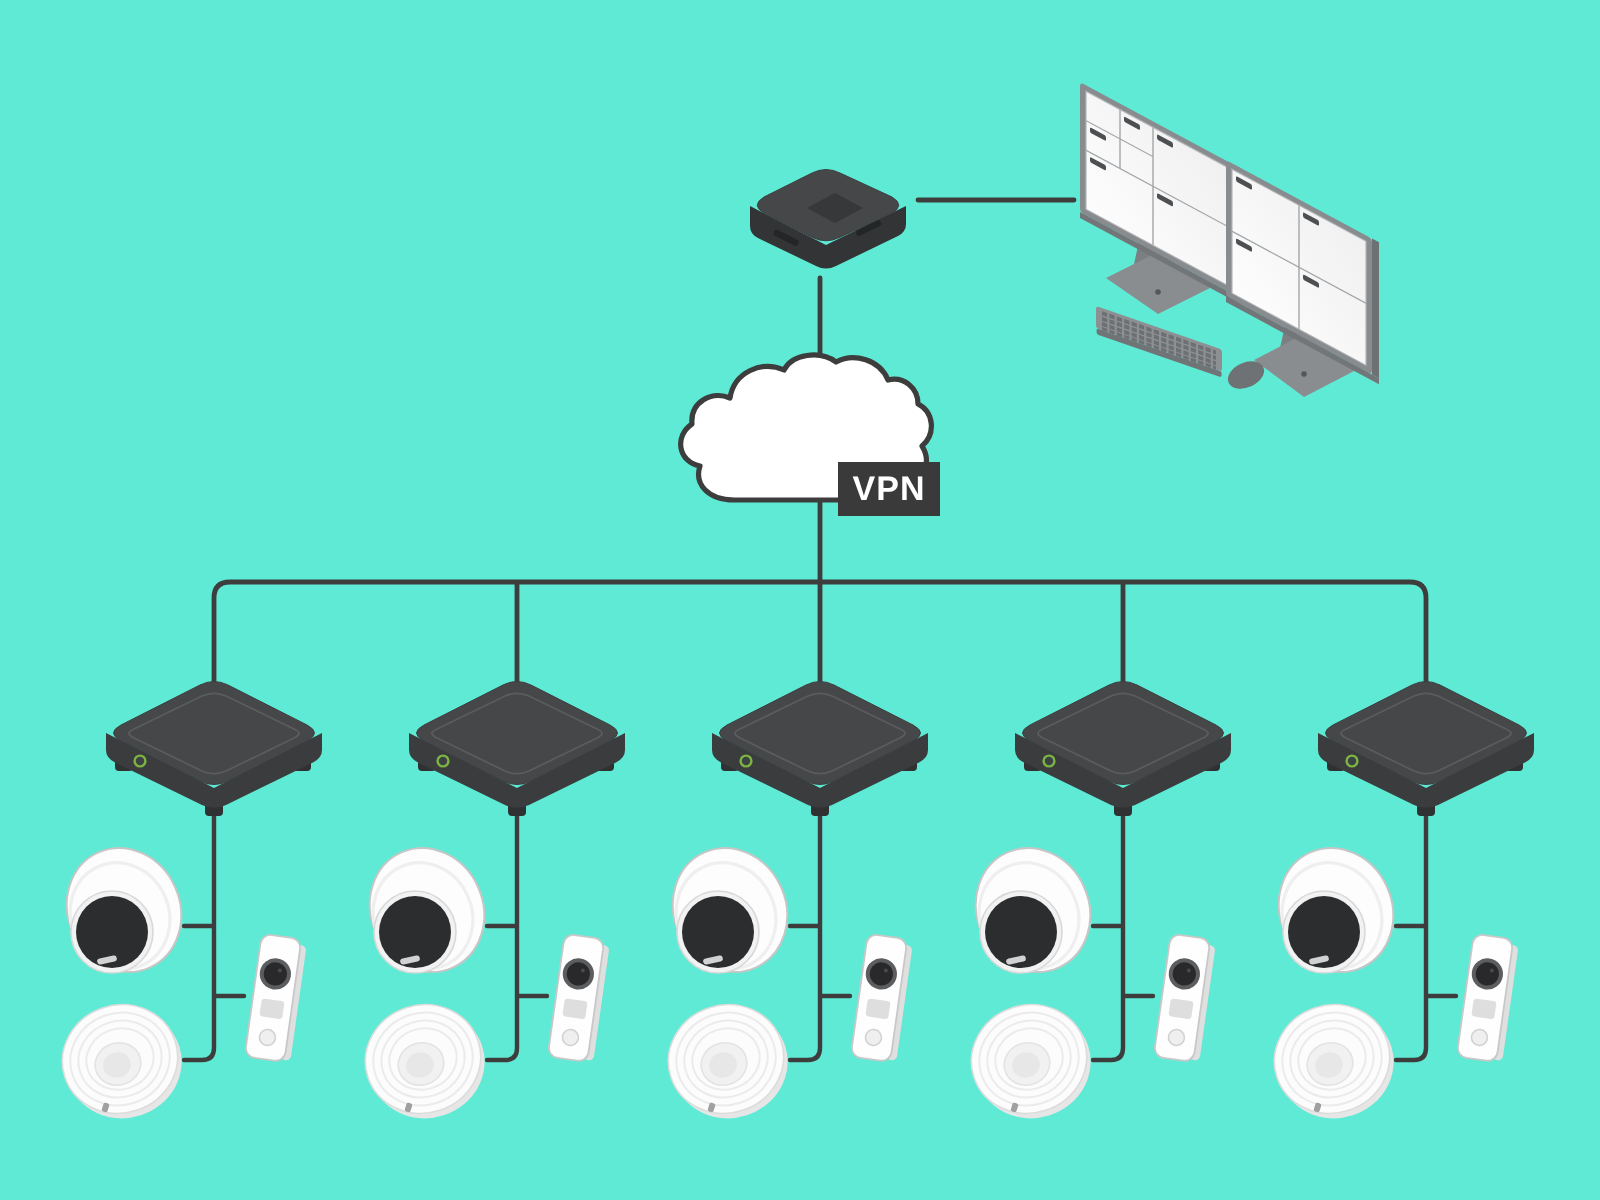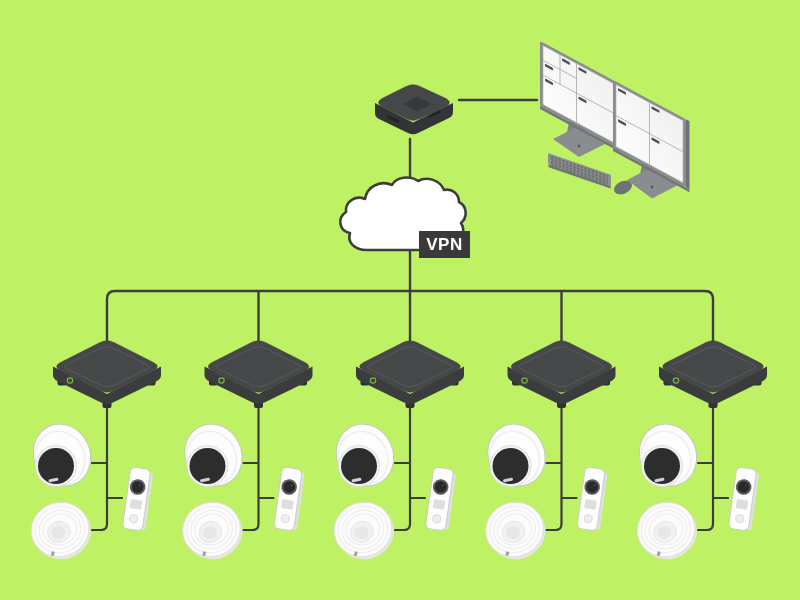--- a/index.html
+++ b/index.html
@@ -1,16 +1,16 @@
 <!DOCTYPE html>
 <html><head>
 <meta charset="utf-8">
 <style>
   html,body{margin:0;padding:0;background:#ffffff;}
-  .stage{position:relative;width:800px;height:600px;background:#bef264;overflow:hidden;
+  .stage{position:relative;width:800px;height:600px;background:#5eead4;overflow:hidden;
          font-family:"Liberation Sans",sans-serif;}
   svg{display:block;}
   .wire{stroke:#3d3d3d;stroke-width:2.4;fill:none;stroke-linecap:round;stroke-linejoin:round;}
   .site-wire{stroke:#3d3d3d;stroke-width:2.2;fill:none;stroke-linecap:round;stroke-linejoin:round;}
   .gridline{stroke:#a3a6a8;stroke-width:.7;fill:none;}
   .chip{fill:#4d5052;}
   .vpn-text{font-family:"Liberation Sans",sans-serif;font-weight:bold;font-size:17px;letter-spacing:.5px;}
   .keys{stroke:#6d7072;stroke-width:2;fill:none;stroke-dasharray:2.6 1.1;}
 </style>
 </head>

